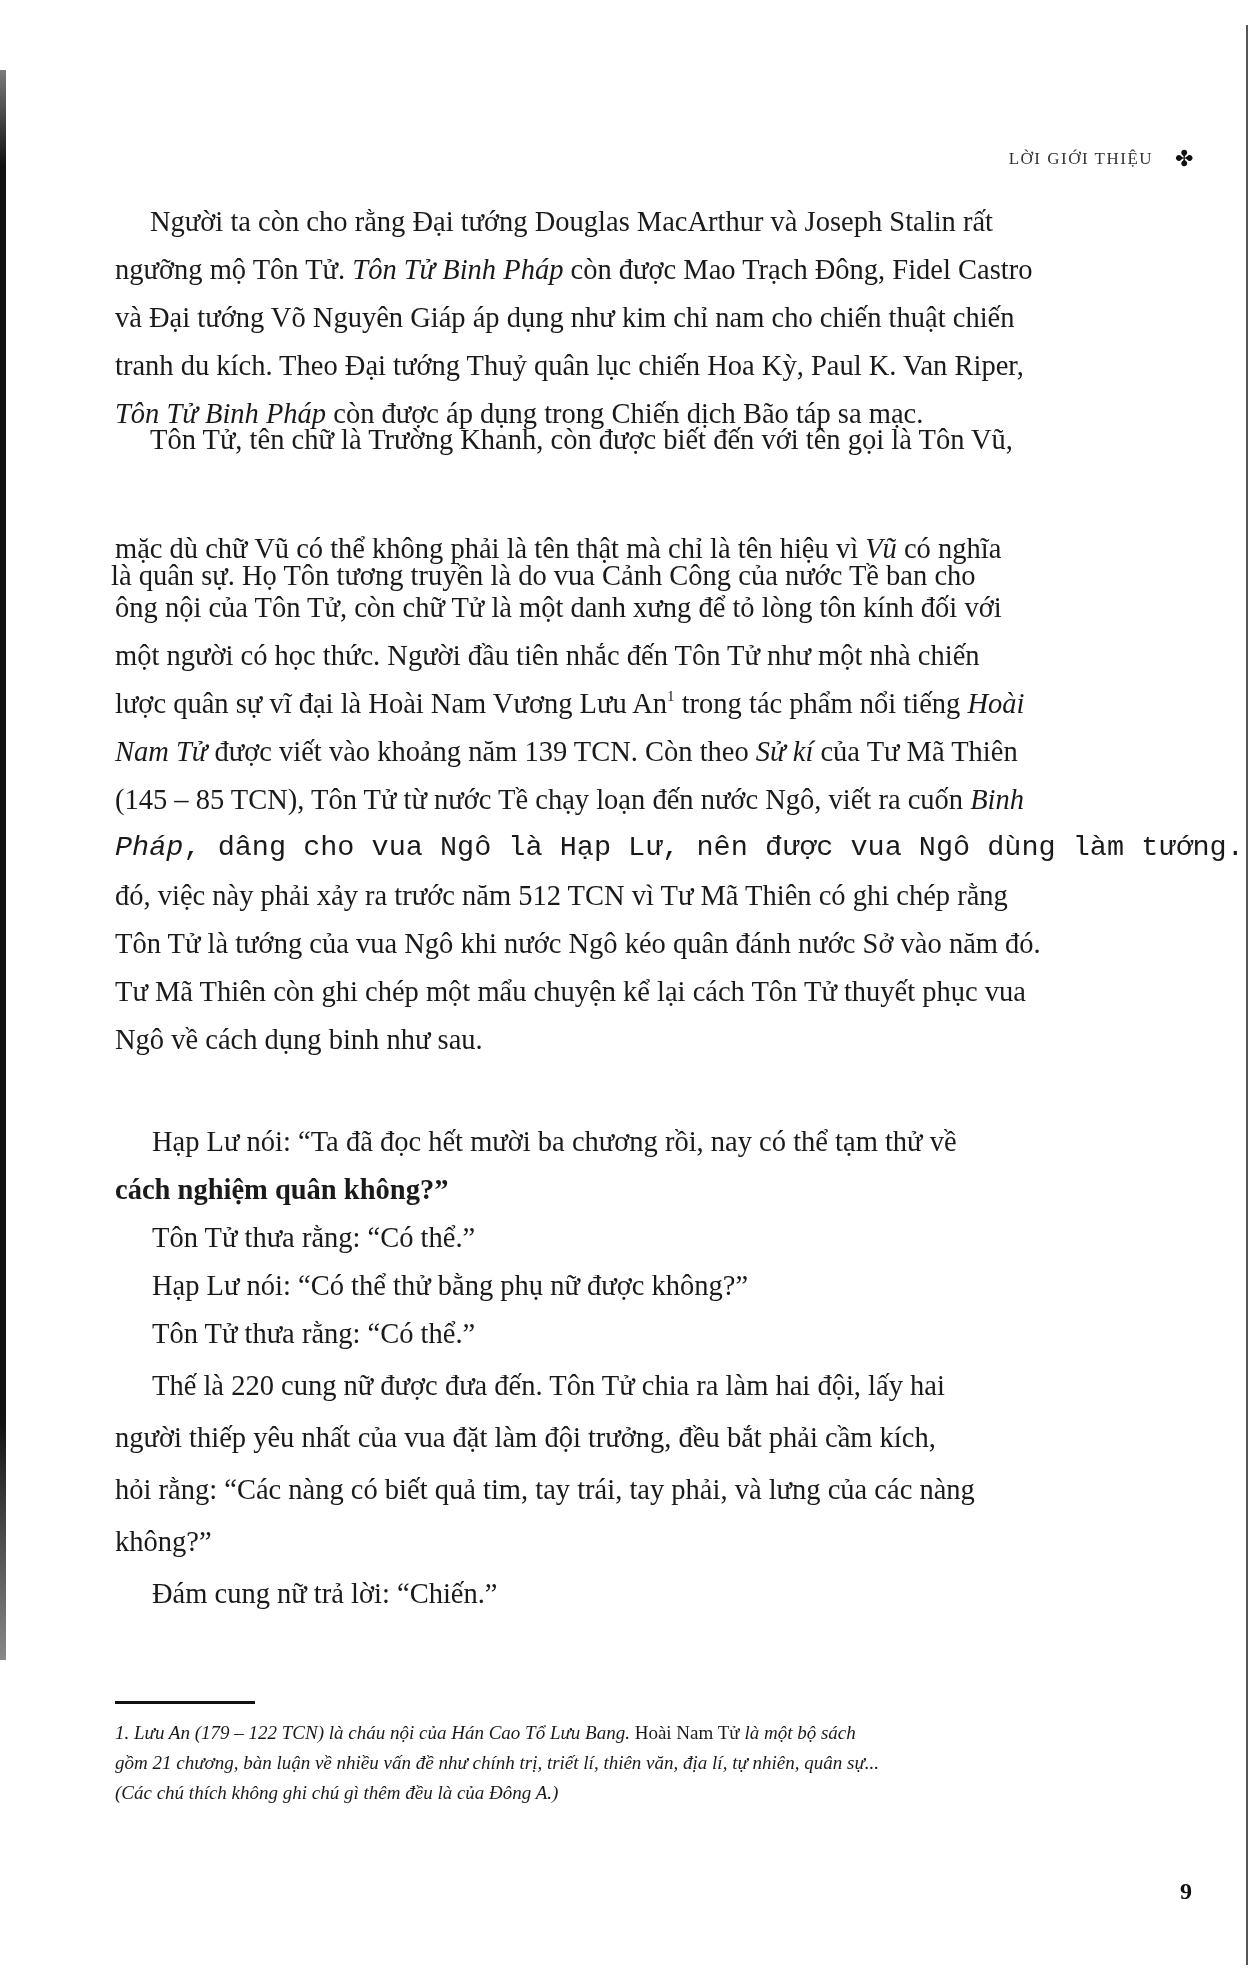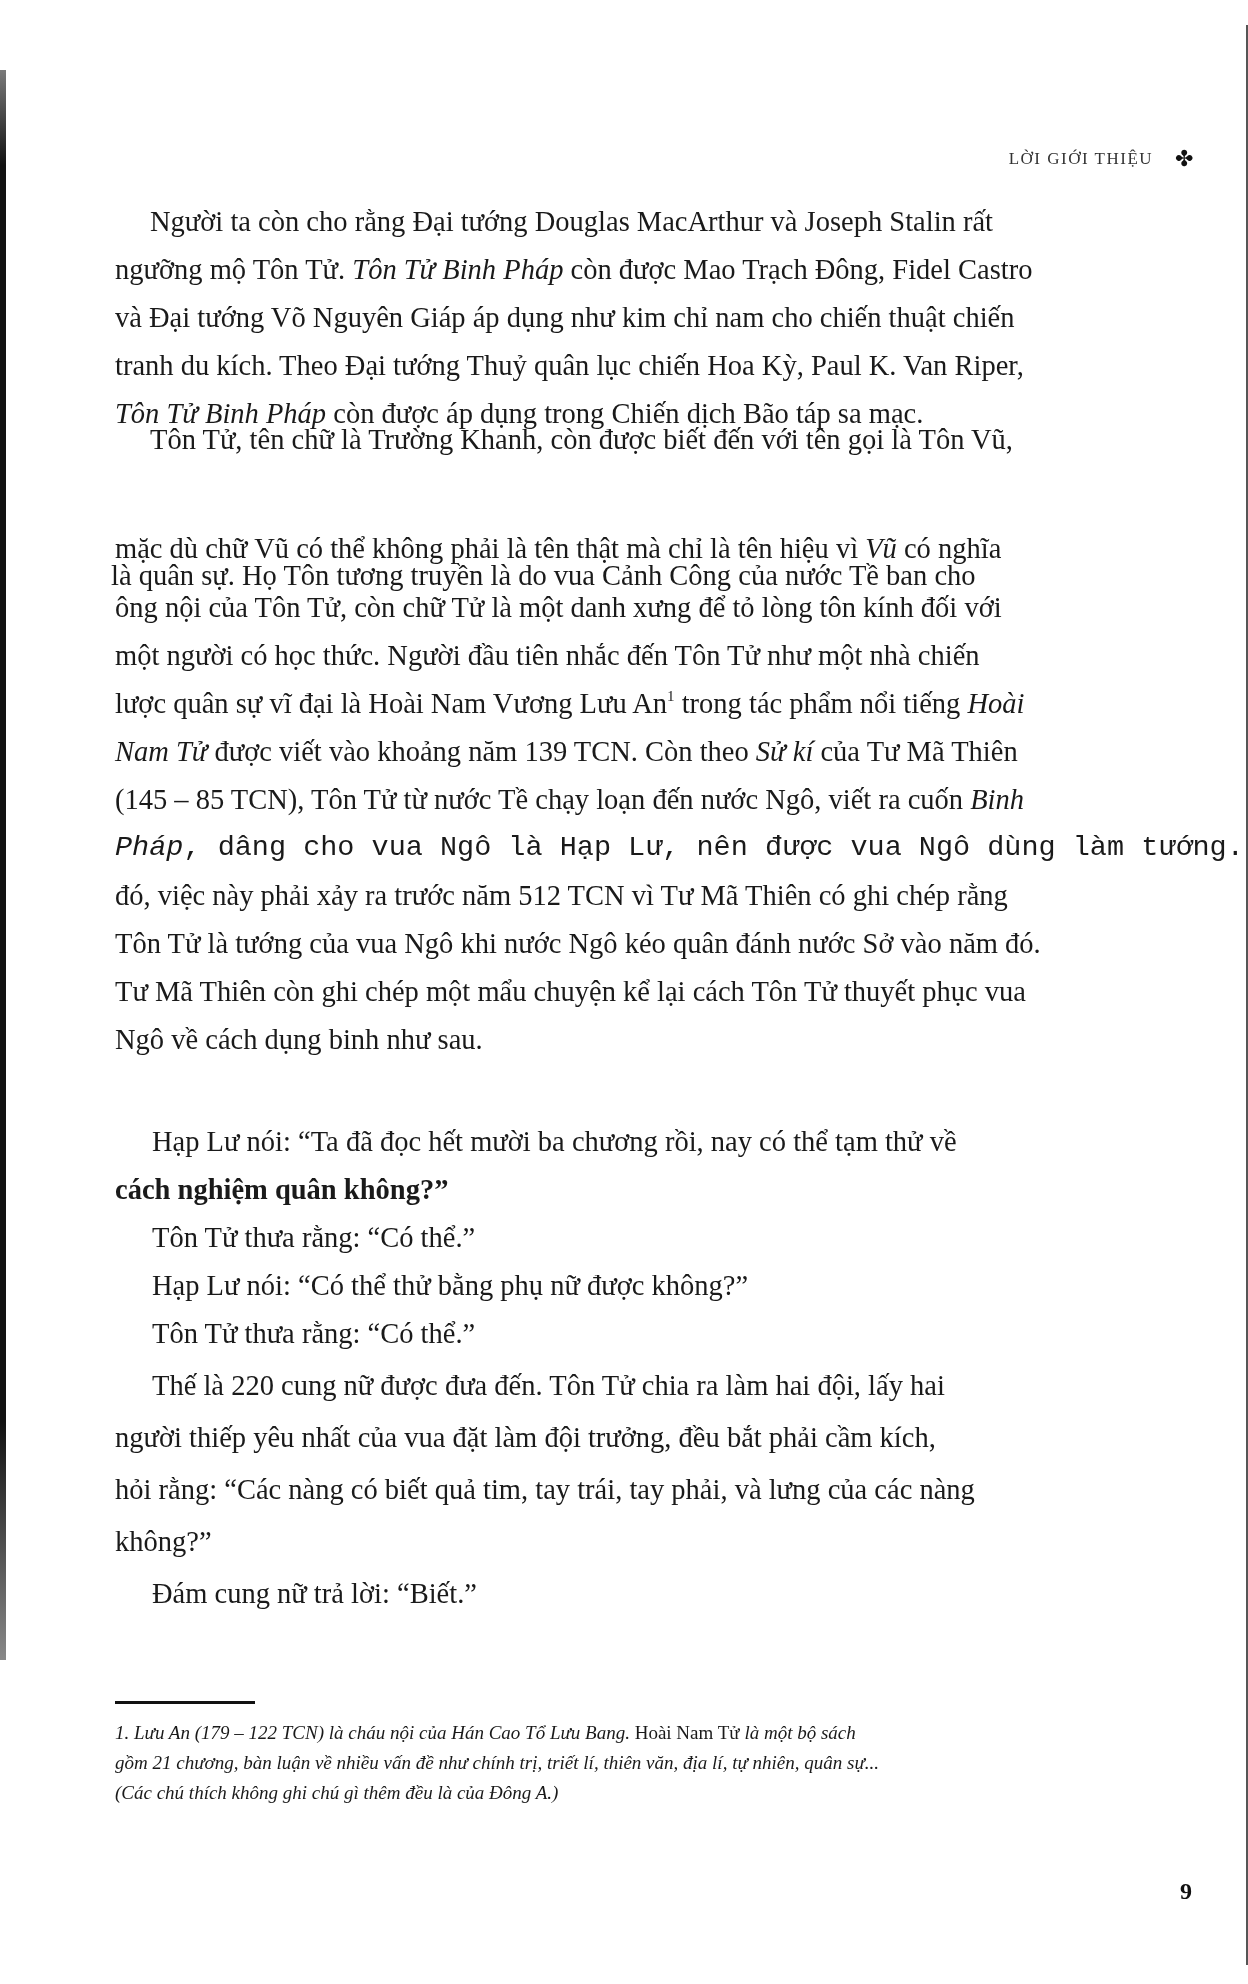--- a/index.html
+++ b/index.html
@@ -53,21 +53,21 @@
 <div id="dialogue-text">
     <div class="line" style="left: 152px; top: 1118px;"><span>Hạp Lư nói: “Ta đã đọc hết mười ba chương rồi, nay có thể tạm thử về</span></div>
     <div class="line" style="left: 115px; top: 1166px; font-weight: bold;"><span>cách nghiệm quân không?”</span></div>
     <div class="line" style="left: 152px; top: 1214px;"><span>Tôn Tử thưa rằng: “Có thể.”</span></div>
     <div class="line" style="left: 152px; top: 1262px;"><span>Hạp Lư nói: “Có thể thử bằng phụ nữ được không?”</span></div>
     <div class="line" style="left: 152px; top: 1310px;"><span>Tôn Tử thưa rằng: “Có thể.”</span></div>
     <div class="line" style="left: 152px; top: 1362px;"><span>Thế là 220 cung nữ được đưa đến. Tôn Tử chia ra làm hai đội, lấy hai</span></div>
     <div class="line" style="left: 115px; top: 1414px;"><span>người thiếp yêu nhất của vua đặt làm đội trưởng, đều bắt phải cầm kích,</span></div>
     <div class="line" style="left: 115px; top: 1466px;"><span>hỏi rằng: “Các nàng có biết quả tim, tay trái, tay phải, và lưng của các nàng</span></div>
     <div class="line" style="left: 115px; top: 1518px;"><span>không?”</span></div>
-    <div class="line" style="left: 152px; top: 1570px;"><span>Đám cung nữ trả lời: “Biết.”</span></div>
+    <div class="line" style="left: 152px; top: 1570px;"><span>Đám cung nữ trả lời: “Chiến.”</span></div>
   </div>
 
 <div class="fn-rule"></div>
 <div id="footnote-text">
     <div class="fn" style="left: 115px; top: 1718px;"><span>1. Lưu An (179 – 122 TCN) là cháu nội của Hán Cao Tổ Lưu Bang. </span><span class="up">Hoài Nam Tử</span><span> là một bộ sách</span></div>
     <div class="fn" style="left: 115px; top: 1748px;"><span>gồm 21 chương, bàn luận về nhiều vấn đề như chính trị, triết lí, thiên văn, địa lí, tự nhiên, quân sự...</span></div>
     <div class="fn" style="left: 115px; top: 1778px;"><span>(Các chú thích không ghi chú gì thêm đều là của Đông A.)</span></div>
   </div>
 
 <div class="page-num">9</div>

